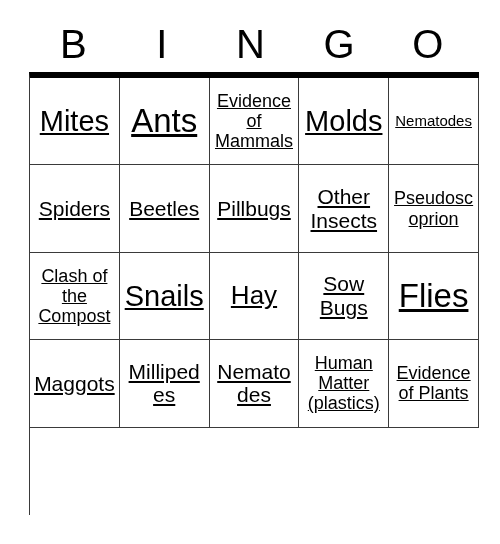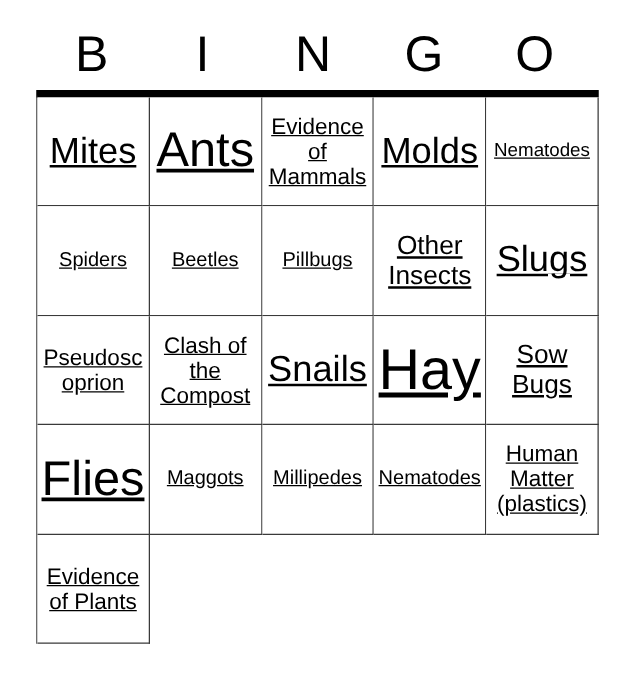--- a/index.html
+++ b/index.html
@@ -80,25 +80,25 @@
     line-height: 1.12;
     color: #000000;
     word-wrap: break-word;
     white-space: pre-line;
   }
 
   
   .sz-xs  { font-size: 18px; }
   .sz-s   { font-size: 15px; }
   .sz-m   { font-size: 18px; }
-  .sz-l   { font-size: 16px; }
+  .sz-l   { font-size: 21px; }
   .sz-xl  { font-size: 21px; }
   .sz-xxl { font-size: 29px; }
-  .sz-3xl { font-size: 39px; }
-  .sz-4xl { font-size: 46px; }
+  .sz-3xl { font-size: 33px; }
+  .sz-4xl { font-size: 26px; }
 </style>
 </head>
 <body>
 
 <div id="card-root">
 
   <div id="bingo-header">
       <div class="header-letter">B</div>
       <div class="header-letter">I</div>
       <div class="header-letter">N</div>
@@ -131,23 +131,20 @@
         <span class="cell-text sz-l">Beetles</span>
       </div>
       <div class="bingo-cell">
         <span class="cell-text sz-l">Pillbugs</span>
       </div>
       <div class="bingo-cell">
         <span class="cell-text sz-xl">Other
 Insects</span>
       </div>
       <div class="bingo-cell">
-        <span class="cell-text sz-xxl">Slugs</span>
-      </div>
-      <div class="bingo-cell">
         <span class="cell-text sz-xs">Pseudoscoprion</span>
       </div>
       <div class="bingo-cell">
         <span class="cell-text sz-m">Clash of
 the
 Compost</span>
       </div>
       <div class="bingo-cell">
         <span class="cell-text sz-xxl">Snails</span>
       </div>

